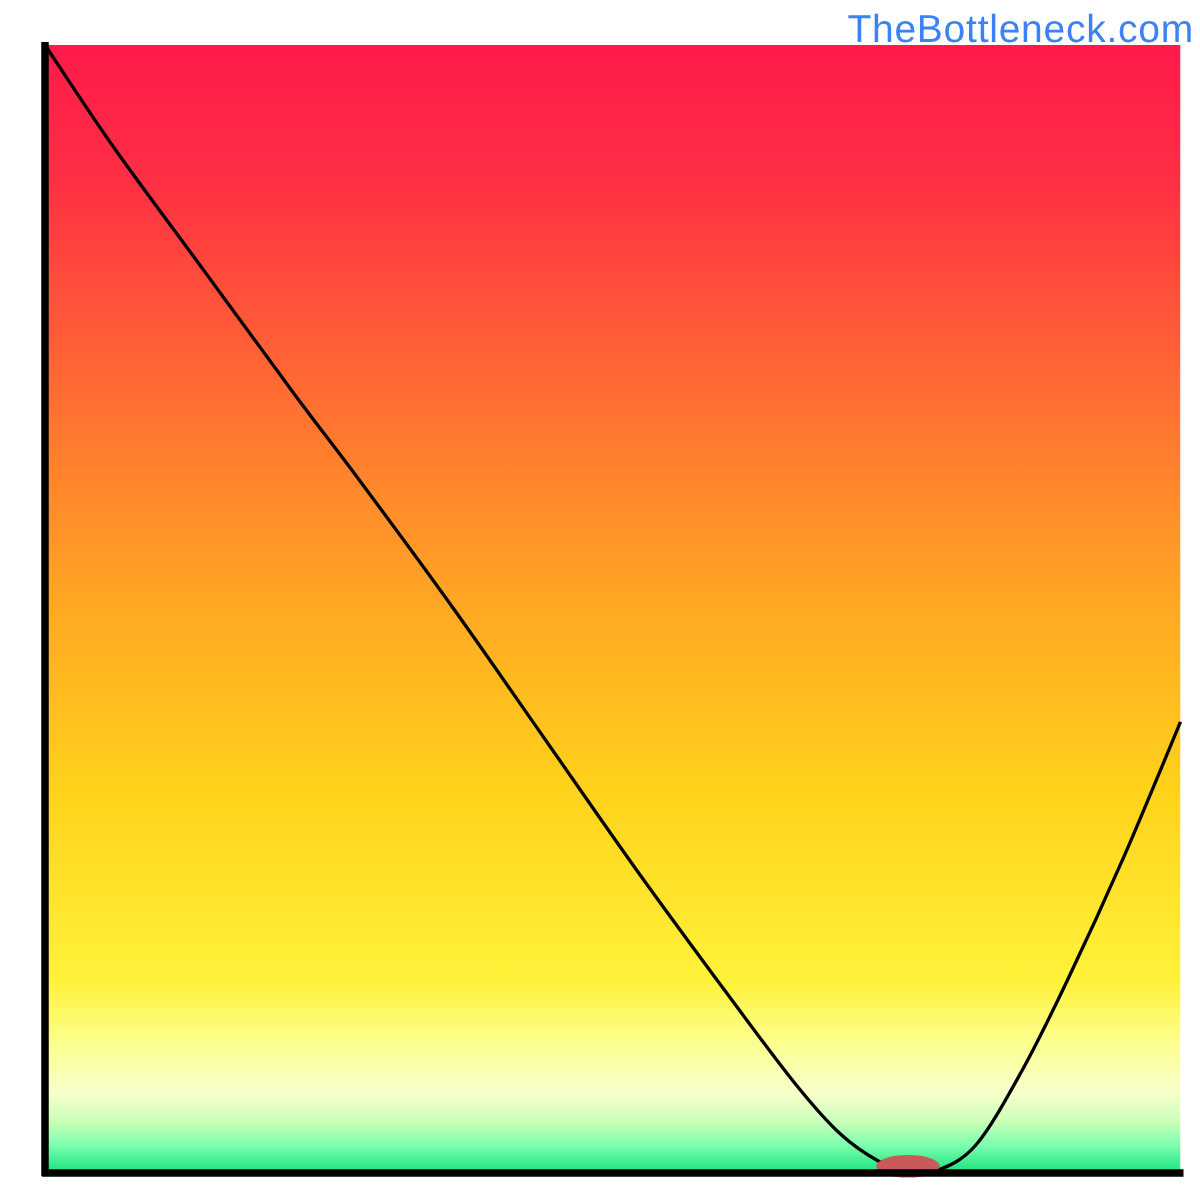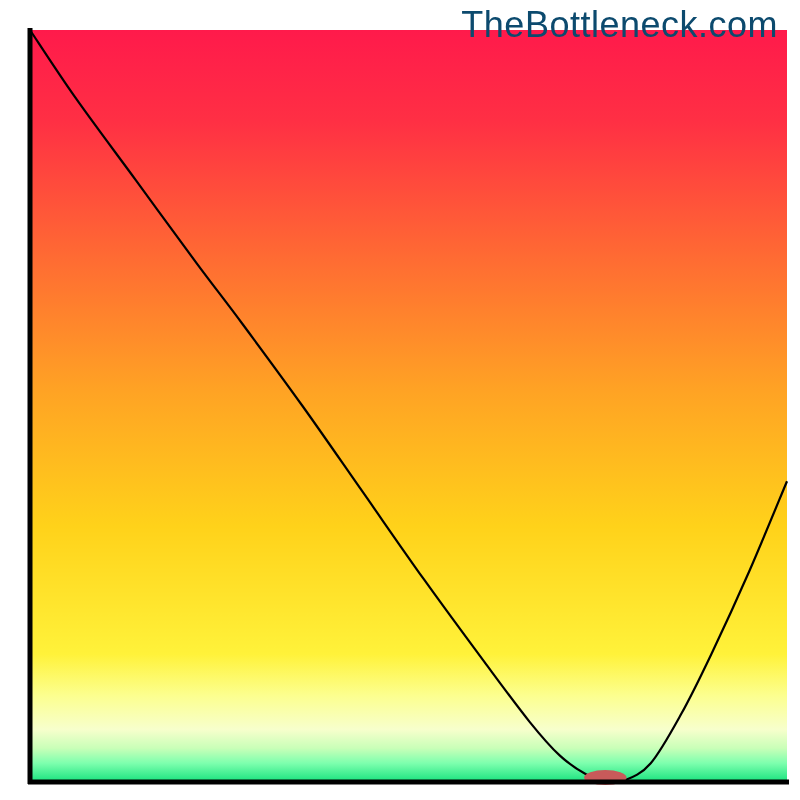--- a/index.html
+++ b/index.html
@@ -11,24 +11,24 @@
     overflow: hidden;
   }
   .wrap {
     position: relative;
     width: 800px;
     height: 800px;
   }
   .watermark {
     position: absolute;
     top: 4px;
-    right: 22px;
+    right: 4px;
     font-family: Arial, Helvetica, sans-serif;
-    font-size: 36px;
-    color: #0c4a6e;
+    font-size: 26px;
+    color: #3b82f6;
     letter-spacing: 0.5px;
   }
   .axis {
     stroke: #000;
     fill: none;
   }
   .curve {
     stroke: #000;
     stroke-width: 2.2;
     fill: none;

